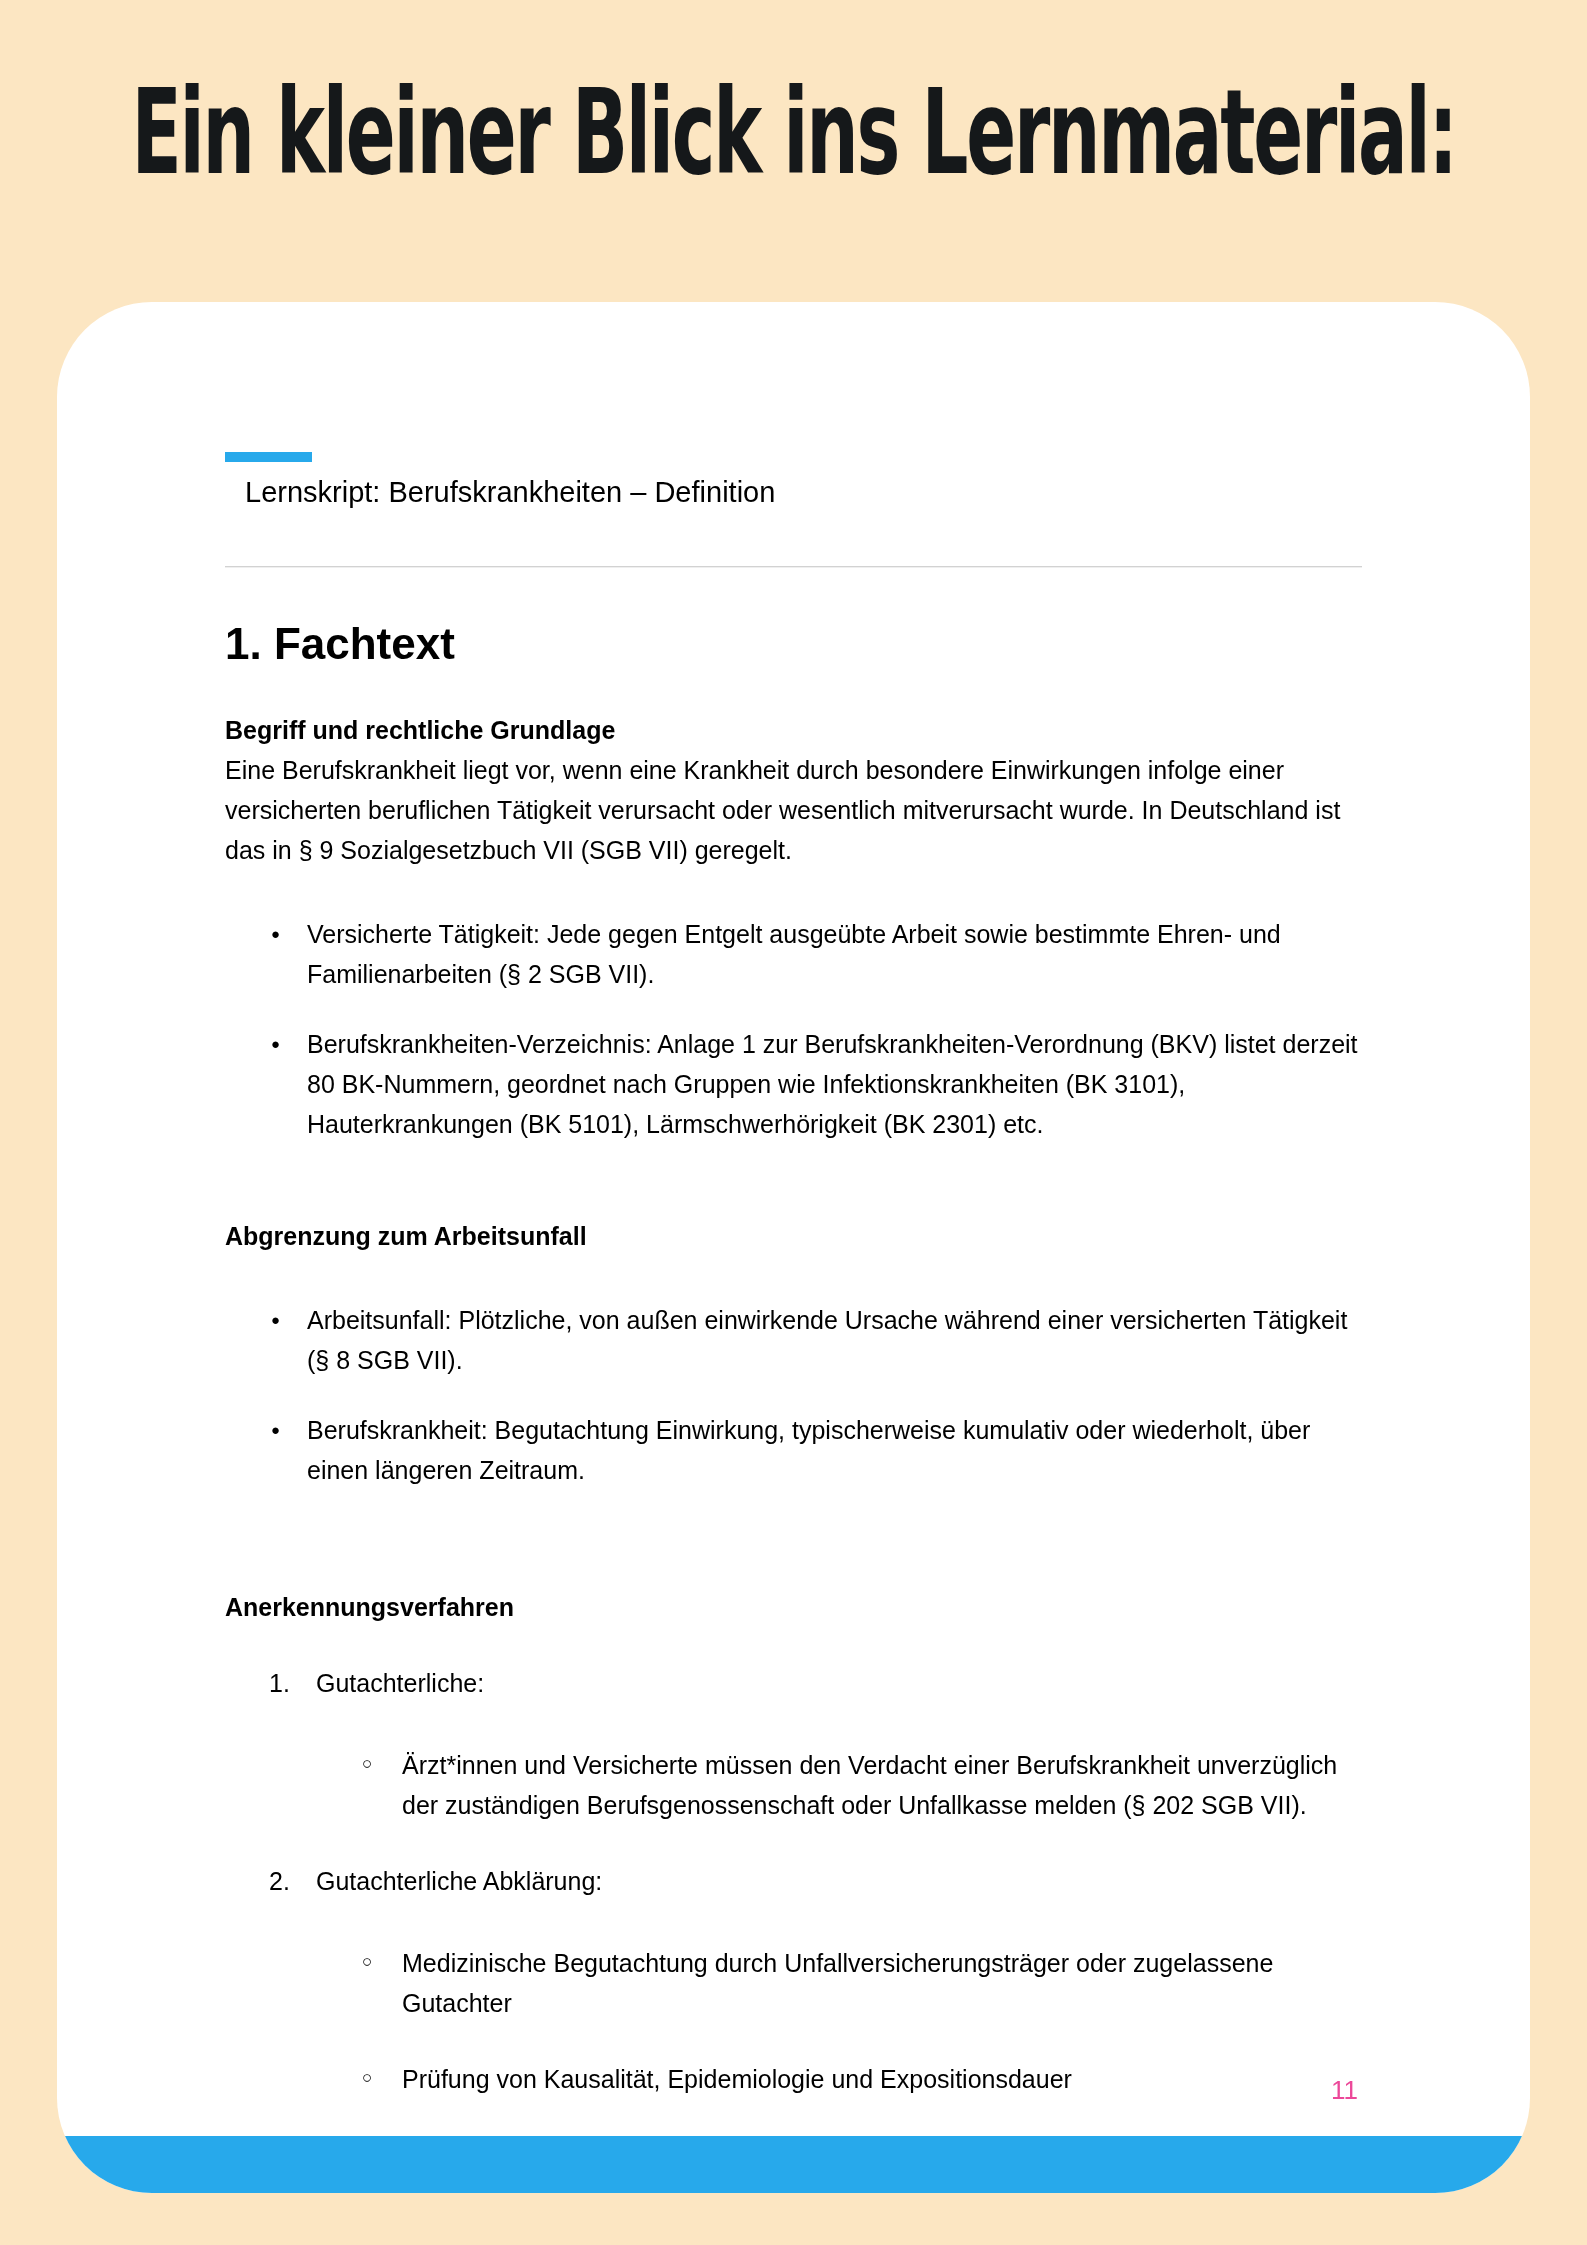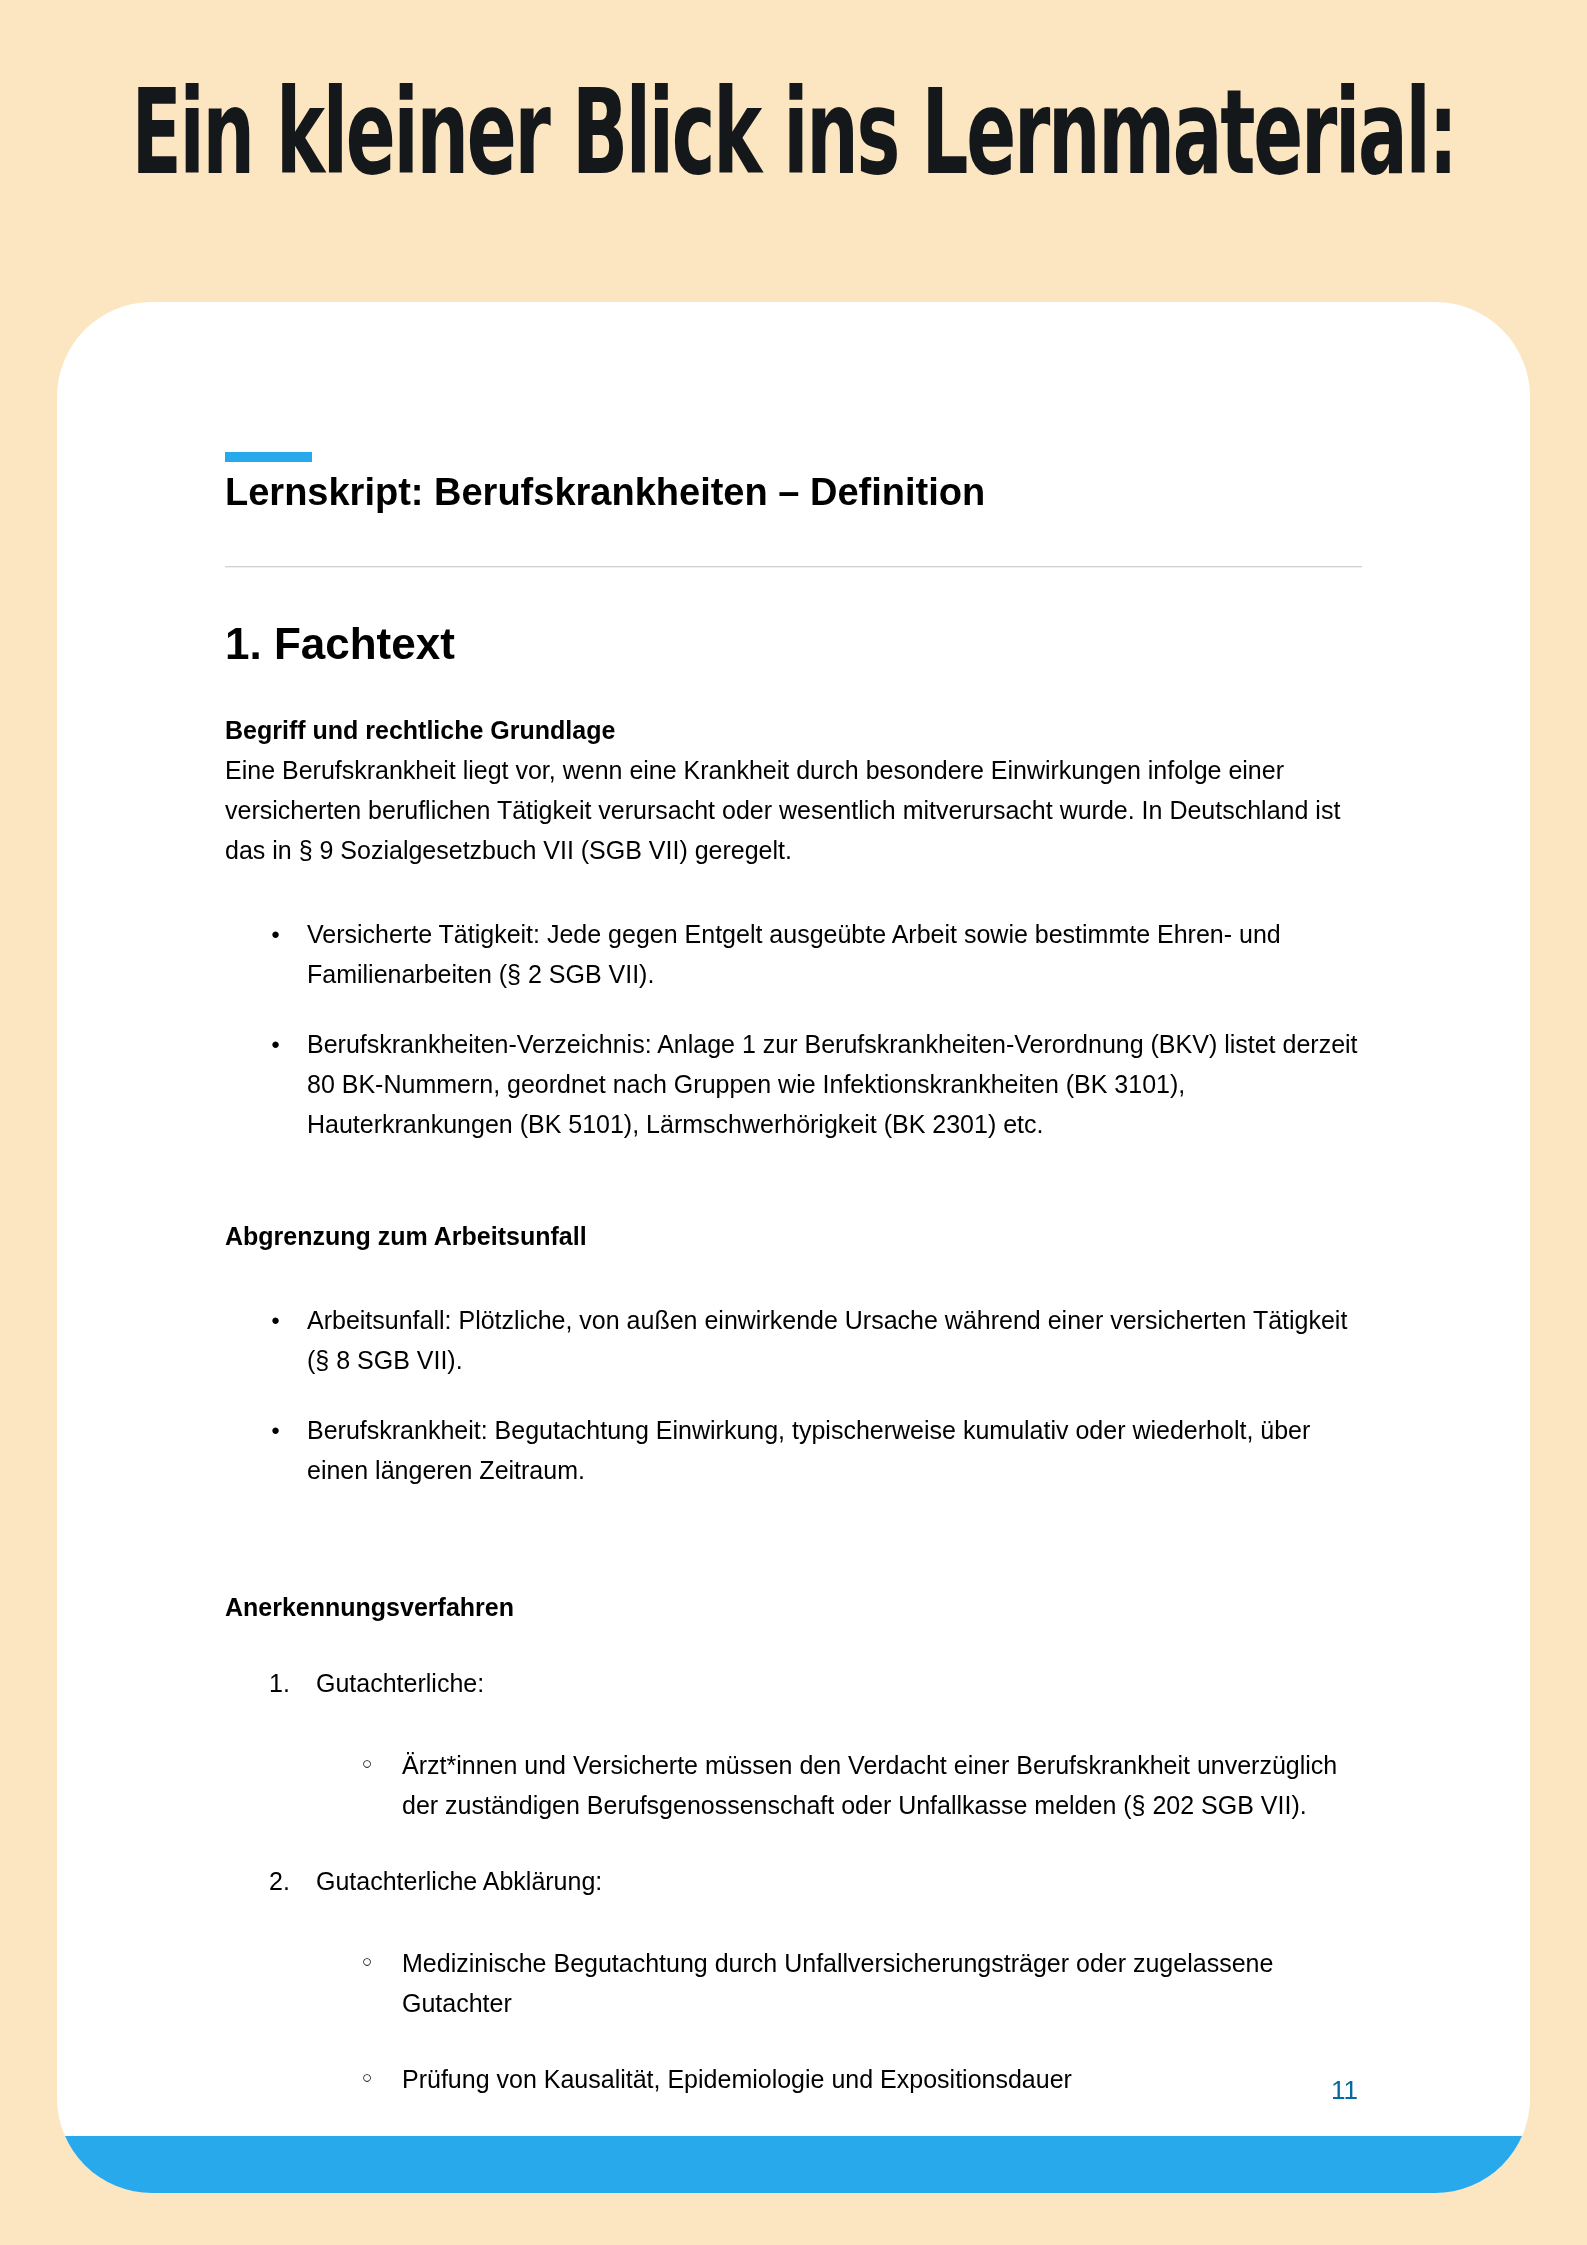--- a/index.html
+++ b/index.html
@@ -40,23 +40,24 @@
     font-size: 25px;
     line-height: 40px;
   }
 
   .accent-bar {
     width: 87px; height: 10px;
     background: #27A9EB;
     margin-bottom: 12px;
   }
   .doc-header {
-    font-size: 38px;
-    font-weight: 700;
+    font-size: 29px;
+    font-weight: 400;
     line-height: 36px;
+    margin-left: 20px;
   }
   .divider {
     margin-top: 56px;
     height: 2px;
     background: #D2D2D2;
     border-bottom: 1px solid #EFEFEF;
   }
   .section-title {
     margin-top: 54px;
     font-size: 44px;
@@ -110,21 +111,21 @@
     font-size: 17px;
     line-height: 38px;
     color: #000;
   }
 
   .page-number {
     position: absolute;
     right: 172px; bottom: 88px;
     font-size: 26px;
     line-height: 30px;
-    color: #0369a1;
+    color: #ec4899;
   }
 
   .footer-bar {
     position: absolute;
     left: 0; right: 0; bottom: 0;
     height: 57px;
     background: #27A9EB;
   }
 
   b, .seg-b { font-weight: 400; }

